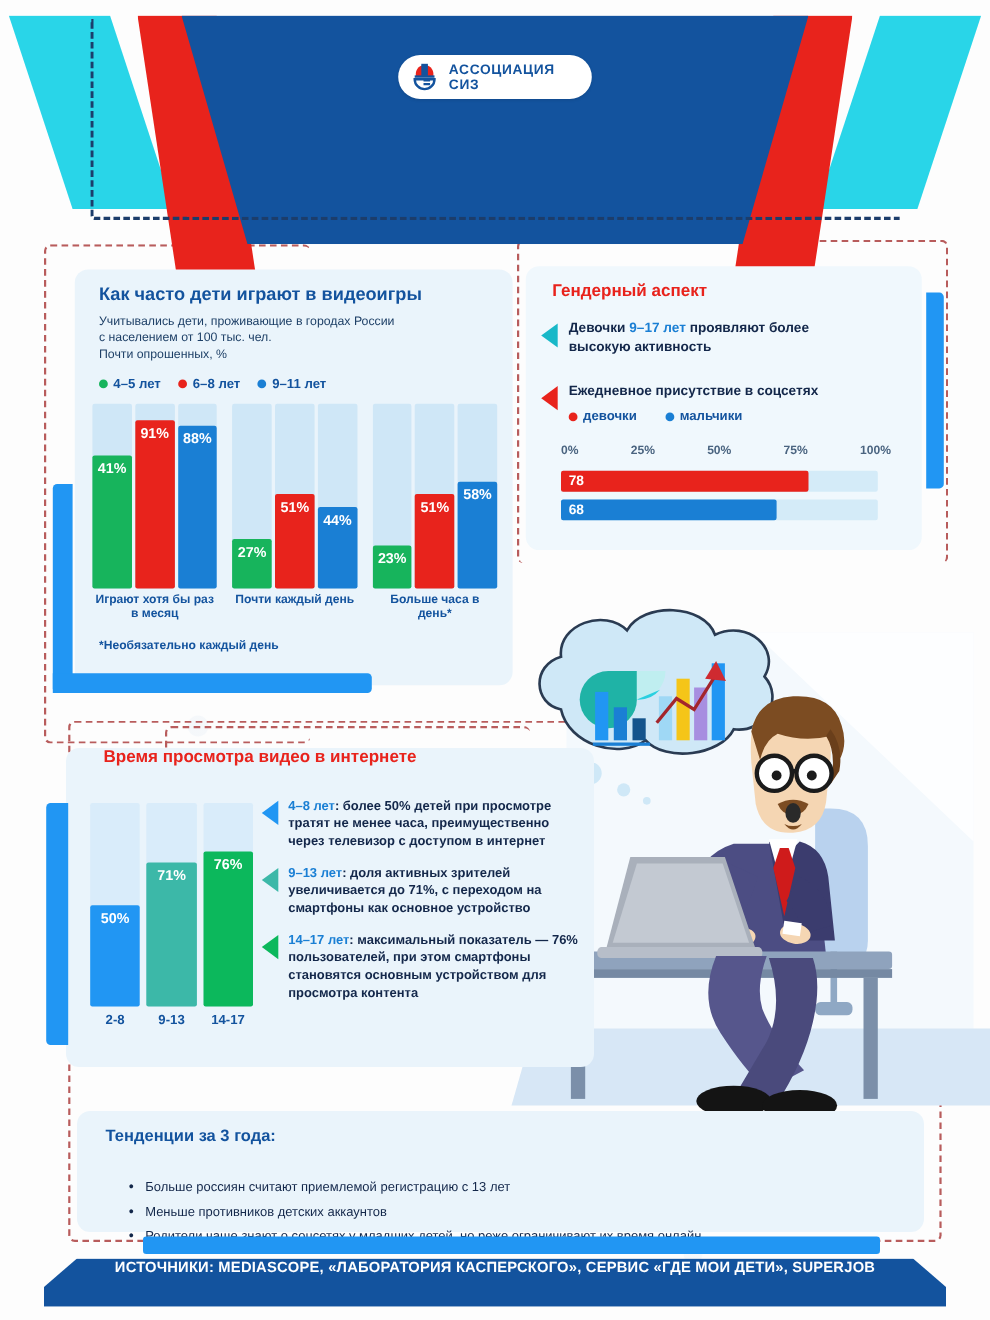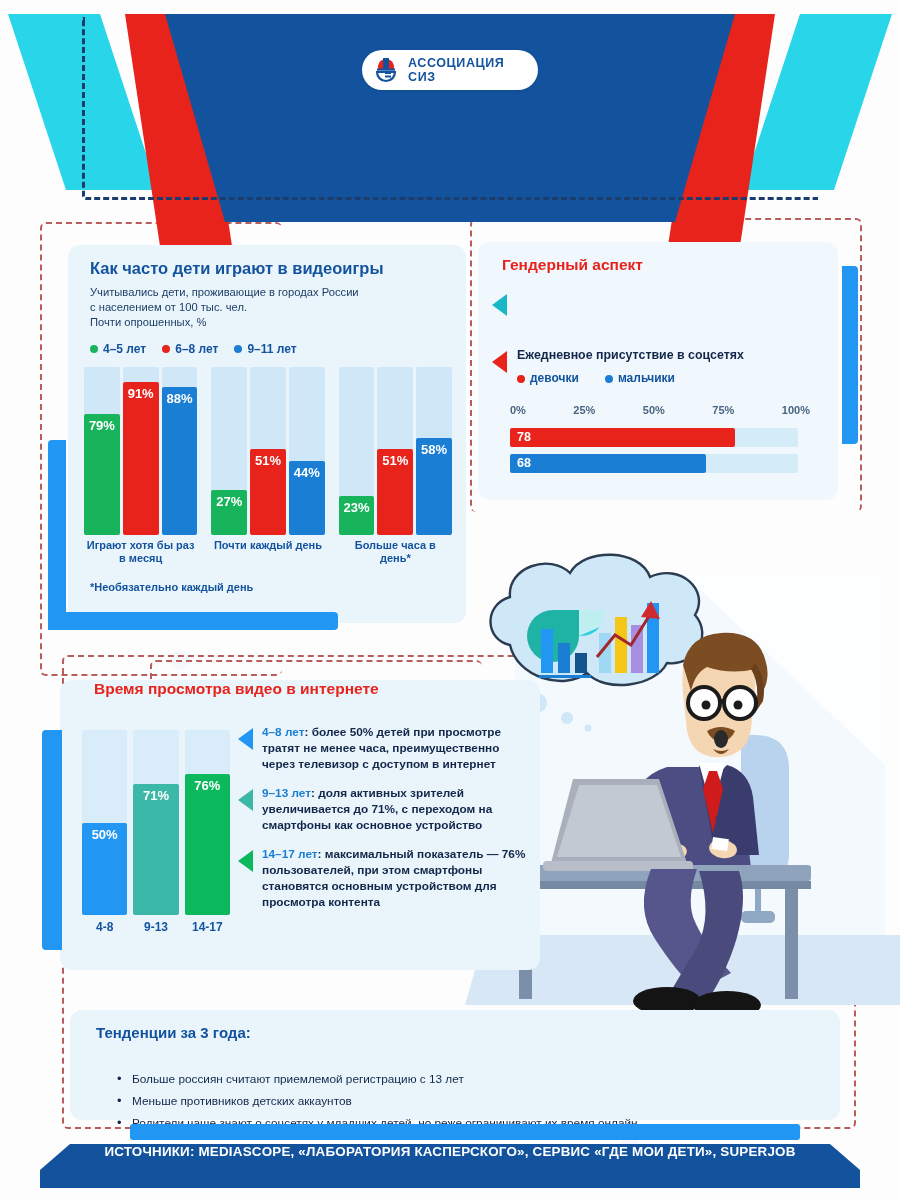--- a/index.html
+++ b/index.html
@@ -251,21 +251,21 @@
       <span class="lg">
         <i class="dot" style="background:#1a7fd4"></i>
         <span>9–11 лет</span>
       </span>
     </div>
 
     <div class="c1-plot" id="games-plot">
         <div class="grp">
           <div class="bwrap">
             <div class="bar" style="background: rgb(23, 180, 92); height: 72%;">
-              <span class="bval">79%</span>
+              <span class="bval">41%</span>
             </div>
           </div>
           <div class="bwrap">
             <div class="bar" style="background: rgb(232, 35, 28); height: 91%;">
               <span class="bval">91%</span>
             </div>
           </div>
           <div class="bwrap">
             <div class="bar" style="background: rgb(26, 127, 212); height: 88%;">
               <span class="bval">88%</span>
@@ -314,20 +314,24 @@
       </div>
     <div class="c1-note">*Необязательно каждый день</div>
   </div>
 
   <div class="accent" style="left:842px;top:266px;width:16px;height:178px;border-radius:0 4px 4px 0;"></div>
   <div class="card card-white" id="card-gender">
     <div class="g-title">Гендерный аспект</div>
 
     <div class="g-row" style="left:14px;top:48px;width:330px;">
       <span class="tri"></span>
+      <span class="g-txt">
+        <span>Девочки </span><span class="hl">9–17 лет</span><span> проявляют более</span><br>
+        <span>высокую активность</span>
+      </span>
     </div>
 
     <div class="g-row" style="left:14px;top:105px;width:330px;">
       <span class="tri tri-red"></span>
       <span class="g-txt">
         <span>Ежедневное присутствие в соцсетях</span>
         <span class="g-legend">
           <span class="lg">
             <i class="dot" style="background:#e8231c"></i>
             <span>девочки</span>
@@ -372,21 +376,21 @@
             <span class="bval">71%</span>
           </div>
         </div>
         <div class="bwrap" style="background: rgb(217, 236, 250);">
           <div class="bar" style="background: rgb(12, 184, 92); height: 76%;">
             <span class="bval">76%</span>
           </div>
         </div>
       </div>
     <div class="v-labels" id="video-cats">
-        <div class="v-lab">4-8</div>
+        <div class="v-lab">2-8</div>
         <div class="v-lab">9-13</div>
         <div class="v-lab">14-17</div>
       </div>
     <div class="v-items" id="video-items">
         <div class="v-item">
           <span class="tri" style="border-right-color: rgb(33, 150, 243);"></span>
           <span class="v-txt"><span class="hl">4–8 лет</span>: более 50% детей при просмотре тратят не менее часа, преимущественно через телевизор с доступом в интернет</span>
         </div>
         <div class="v-item">
           <span class="tri" style="border-right-color: rgb(60, 184, 168);"></span>

